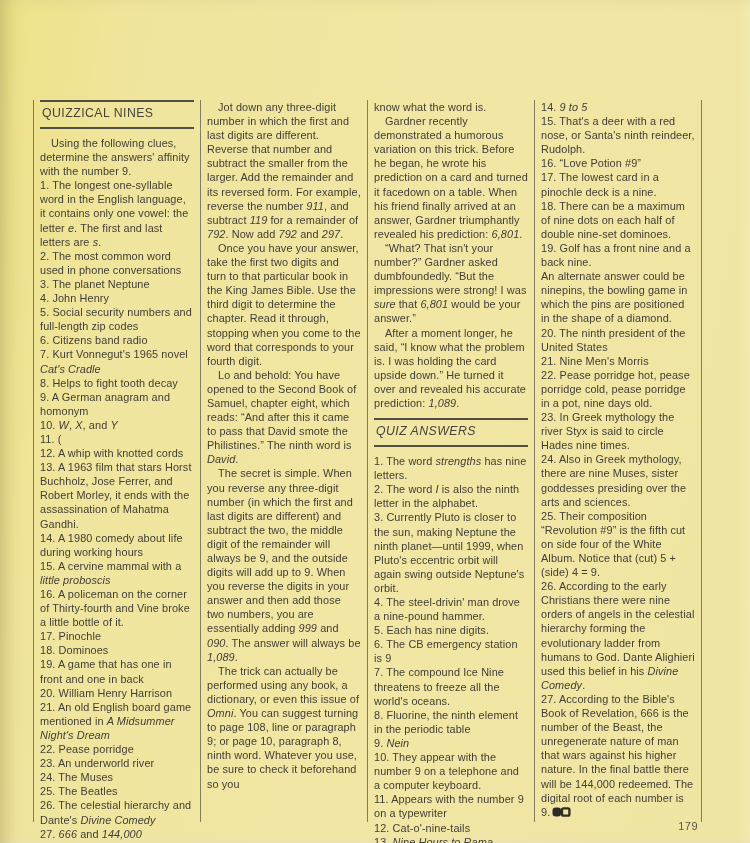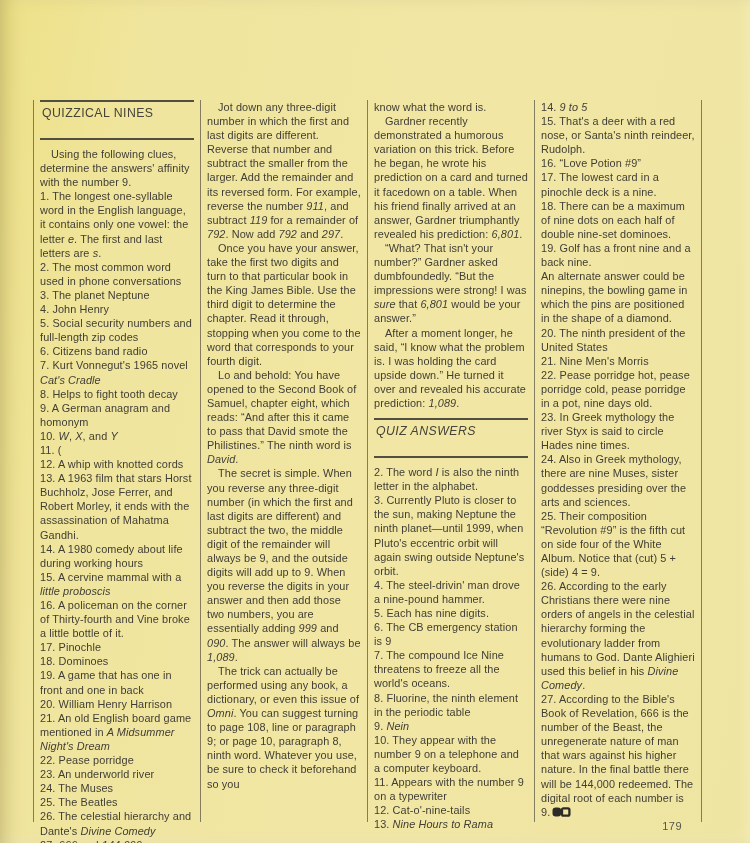--- a/index.html
+++ b/index.html
@@ -12,25 +12,25 @@
   }
   .columns{position:absolute;left:33px;top:100px;display:flex;align-items:stretch;height:722px;}
   .vrule{width:1px;background:#5d5949;opacity:.75;}
   .col{width:154px;margin:0 6px;font-size:10.9px;line-height:14.1px;letter-spacing:.1px;}
   .col p{margin:0;}
   p.para.indent{text-indent:11px;}
   p.item{text-indent:0;}
   .heading{
     font-size:12.3px;line-height:13px;letter-spacing:.45px;color:#45433a;
     border-top:2px solid #514e42;border-bottom:2px solid #514e42;
-    padding:5px 1px 18px 2px;margin:0 0 7px 0;
+    padding:5px 1px 7px 2px;margin:0 0 7px 0;
   }
   .heading:not(:first-child){margin-top:8px;font-style:italic;}
   i{font-style:italic;}
-  .page-number{position:absolute;right:68px;bottom:11px;font-size:11px;letter-spacing:.5px;color:#57544a;}
+  .page-number{position:absolute;right:52px;bottom:11px;font-size:11px;letter-spacing:.5px;color:#57544a;}
   .endmark{display:inline-block;vertical-align:-1px;margin-left:2px;line-height:0;}
 </style>
 </head>
 <body>
 
 <div class="page">
   <div class="columns" id="columns">
       <div class="vrule"></div>
       <div class="col">
         <div class="heading">QUIZZICAL NINES</div>
@@ -71,20 +71,21 @@
         <p class="para indent">The secret is simple. When you reverse any three-digit number (in which the first and last digits are different) and subtract the two, the middle digit of the remainder will always be 9, and the outside digits will add up to 9. When you reverse the digits in your answer and then add those two numbers, you are essentially adding <i>999</i> and <i>090</i>. The answer will always be <i>1,089</i>.</p>
         <p class="para indent">The trick can actually be performed using any book, a dictionary, or even this issue of <i>Omni</i>. You can suggest turning to page 108, line or paragraph 9; or page 10, paragraph 8, ninth word. Whatever you use, be sure to check it beforehand so you</p>
       </div>
       <div class="vrule"></div>
       <div class="col">
         <p class="para">know what the word is.</p>
         <p class="para indent">Gardner recently demonstrated a humorous variation on this trick. Before he began, he wrote his prediction on a card and turned it facedown on a table. When his friend finally arrived at an answer, Gardner triumphantly revealed his prediction: <i>6,801</i>.</p>
         <p class="para indent">“What? That isn't your number?” Gardner asked dumbfoundedly. “But the impressions were strong! I was <i>sure</i> that <i>6,801</i> would be your answer.”</p>
         <p class="para indent">After a moment longer, he said, “I know what the problem is. I was holding the card upside down.” He turned it over and revealed his accurate prediction: <i>1,089</i>.</p>
         <div class="heading">QUIZ ANSWERS</div>
+        <p class="item">1. The word <i>strengths</i> has nine letters.</p>
         <p class="item">2. The word <i>I</i> is also the ninth letter in the alphabet.</p>
         <p class="item">3. Currently Pluto is closer to the sun, making Neptune the ninth planet—until 1999, when Pluto's eccentric orbit will again swing outside Neptune's orbit.</p>
         <p class="item">4. The steel-drivin' man drove a nine-pound hammer.</p>
         <p class="item">5. Each has nine digits.</p>
         <p class="item">6. The CB emergency station is 9</p>
         <p class="item">7. The compound Ice Nine threatens to freeze all the world's oceans.</p>
         <p class="item">8. Fluorine, the ninth element in the periodic table</p>
         <p class="item">9. <i>Nein</i></p>
         <p class="item">10. They appear with the number 9 on a telephone and a computer keyboard.</p>
         <p class="item">11. Appears with the number 9 on a typewriter</p>

